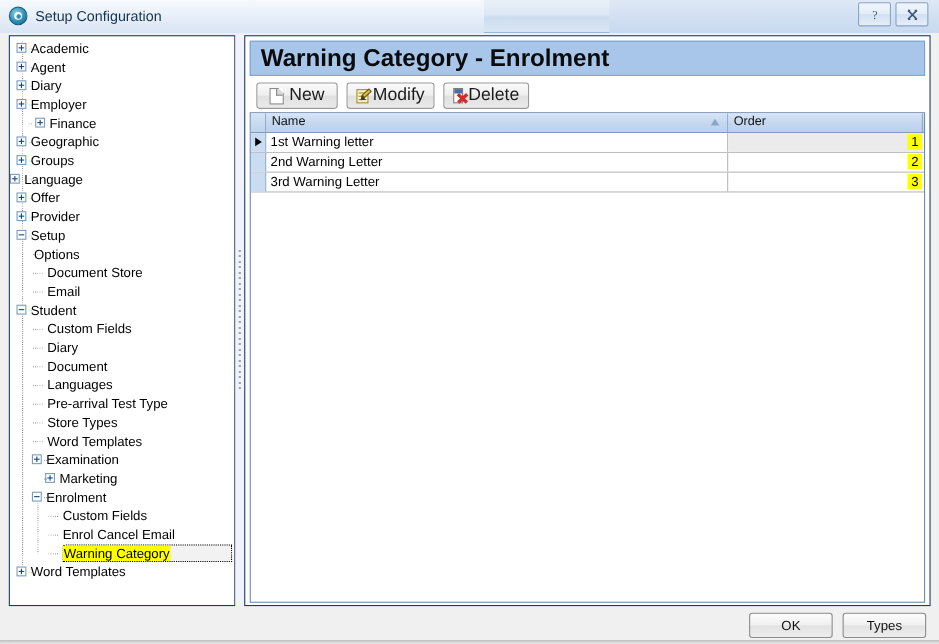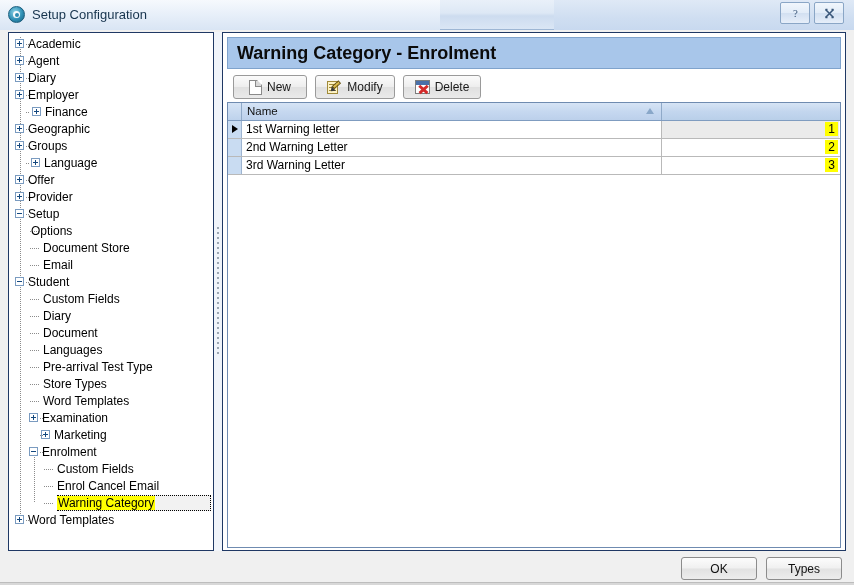--- a/index.html
+++ b/index.html
@@ -168,33 +168,33 @@
   }
 
   #page-header {
     position: absolute; left: 4px; top: 4px; width: 614px; height: 32px;
     background: #a8c6ea;
     border: 1px solid #7fa3cc;
     display: flex; align-items: center;
   }
   #page-header .ph-text {
     padding-left: 9px;
-    font-size: 18px; font-weight: bold; color: #0b0b0b;
+    font-size: 22px; font-weight: bold; color: #0b0b0b;
   }
 
   #toolbar {
     position: absolute; left: 4px; top: 40px; width: 614px; height: 28px;
   }
   .tbar-btn {
     position: absolute; top: 2px; height: 24px;
     background: linear-gradient(to bottom, #fbfbfb 0%, #eeeeee 48%, #e0e0e0 52%, #eaeaea 100%);
     border: 1px solid #9a9a9a;
     border-radius: 3px;
     display: flex; align-items: center; justify-content: center;
-    font-size: 12px; color: #1a1a1a;
+    font-size: 16px; color: #1a1a1a;
     gap: 5px;
     padding: 0 8px;
   }
   .tbar-lbl { position: relative; top: 0px; }
 
   .ico-new {
     width: 13px; height: 15px; background: #ffffff; border: 1px solid #8a8a8a;
     position: relative;
   }
   .ico-new::after {
@@ -377,21 +377,21 @@
     <div id="tree-panel">
       <div id="tree-inner">
           <div class="vline" style="left: 11px; top: 4px; height: 487px;"></div>
           <div class="tnode" style="padding-left: 6px;"><span class="tbox plus"></span><span class="telbow" style="left: 17px; width: 4px;"></span><span class="tlabel">Academic</span></div>
           <div class="tnode" style="padding-left: 6px;"><span class="tbox plus"></span><span class="telbow" style="left: 17px; width: 4px;"></span><span class="tlabel">Agent</span></div>
           <div class="tnode" style="padding-left: 6px;"><span class="tbox plus"></span><span class="telbow" style="left: 17px; width: 4px;"></span><span class="tlabel">Diary</span></div>
           <div class="tnode" style="padding-left: 6px;"><span class="tbox plus"></span><span class="telbow" style="left: 17px; width: 4px;"></span><span class="tlabel">Employer</span></div>
           <div class="tnode" style="padding-left: 23px;"><span class="tbox plus"></span><span class="telbow" style="left: 17px; width: 4px;"></span><span class="tlabel">Finance</span></div>
           <div class="tnode" style="padding-left: 6px;"><span class="tbox plus"></span><span class="telbow" style="left: 17px; width: 4px;"></span><span class="tlabel">Geographic</span></div>
           <div class="tnode" style="padding-left: 6px;"><span class="tbox plus"></span><span class="telbow" style="left: 17px; width: 4px;"></span><span class="tlabel">Groups</span></div>
-          <div class="tnode" style="padding-left: 22px;"><span class="tbox plus"></span><span class="telbow" style="left: 17px; width: 4px;"></span><span class="tlabel">Language</span></div>
+          <div class="tnode" style="padding-left: 0;"><span class="tbox plus"></span><span class="telbow" style="left: 17px; width: 4px;"></span><span class="tlabel">Language</span></div>
           <div class="tnode" style="padding-left: 6px;"><span class="tbox plus"></span><span class="telbow" style="left: 17px; width: 4px;"></span><span class="tlabel">Offer</span></div>
           <div class="tnode" style="padding-left: 6px;"><span class="tbox plus"></span><span class="telbow" style="left: 17px; width: 4px;"></span><span class="tlabel">Provider</span></div>
           <div class="tnode" style="padding-left: 6px;"><span class="tbox"></span><span class="telbow" style="left: 17px; width: 4px;"></span><span class="tlabel">Setup</span></div>
           <div class="tnode" style="padding-left: 8px;"><span class="tspacer"></span><span class="telbow" style="left: 21px;"></span><span class="tlabel">Options</span></div>
           <div class="tnode" style="padding-left: 20px;"><span class="tspacer"></span><span class="telbow" style="left: 21px;"></span><span class="tlabel">Document Store</span></div>
           <div class="tnode" style="padding-left: 20px;"><span class="tspacer"></span><span class="telbow" style="left: 21px;"></span><span class="tlabel">Email</span></div>
           <div class="tnode" style="padding-left: 6px;"><span class="tbox"></span><span class="telbow" style="left: 17px; width: 4px;"></span><span class="tlabel">Student</span></div>
           <div class="tnode" style="padding-left: 20px;"><span class="tspacer"></span><span class="telbow" style="left: 21px;"></span><span class="tlabel">Custom Fields</span></div>
           <div class="tnode" style="padding-left: 20px;"><span class="tspacer"></span><span class="telbow" style="left: 21px;"></span><span class="tlabel">Diary</span></div>
           <div class="tnode" style="padding-left: 20px;"><span class="tspacer"></span><span class="telbow" style="left: 21px;"></span><span class="tlabel">Document</span></div>
@@ -450,20 +450,23 @@
         </div>
       </div>
 
       <div id="grid">
         <div id="grid-header">
           <div class="gh-indicator"></div>
           <div class="gh-cell name">
             <span>Name</span>
             <span class="sort-asc"></span>
           </div>
+          <div class="gh-cell order">
+            <span>Order</span>
+          </div>
         </div>
         <div id="grid-rows" style="position:absolute; left:0; top:18px; width:612px;">
             <div class="grow current">
               <div class="rowind"></div>
               <div class="c-name">1st Warning letter</div>
               <div class="c-order"><span class="hl">1</span></div>
             </div>
             <div class="grow">
               <div class="rowind"></div>
               <div class="c-name">2nd Warning Letter</div>

